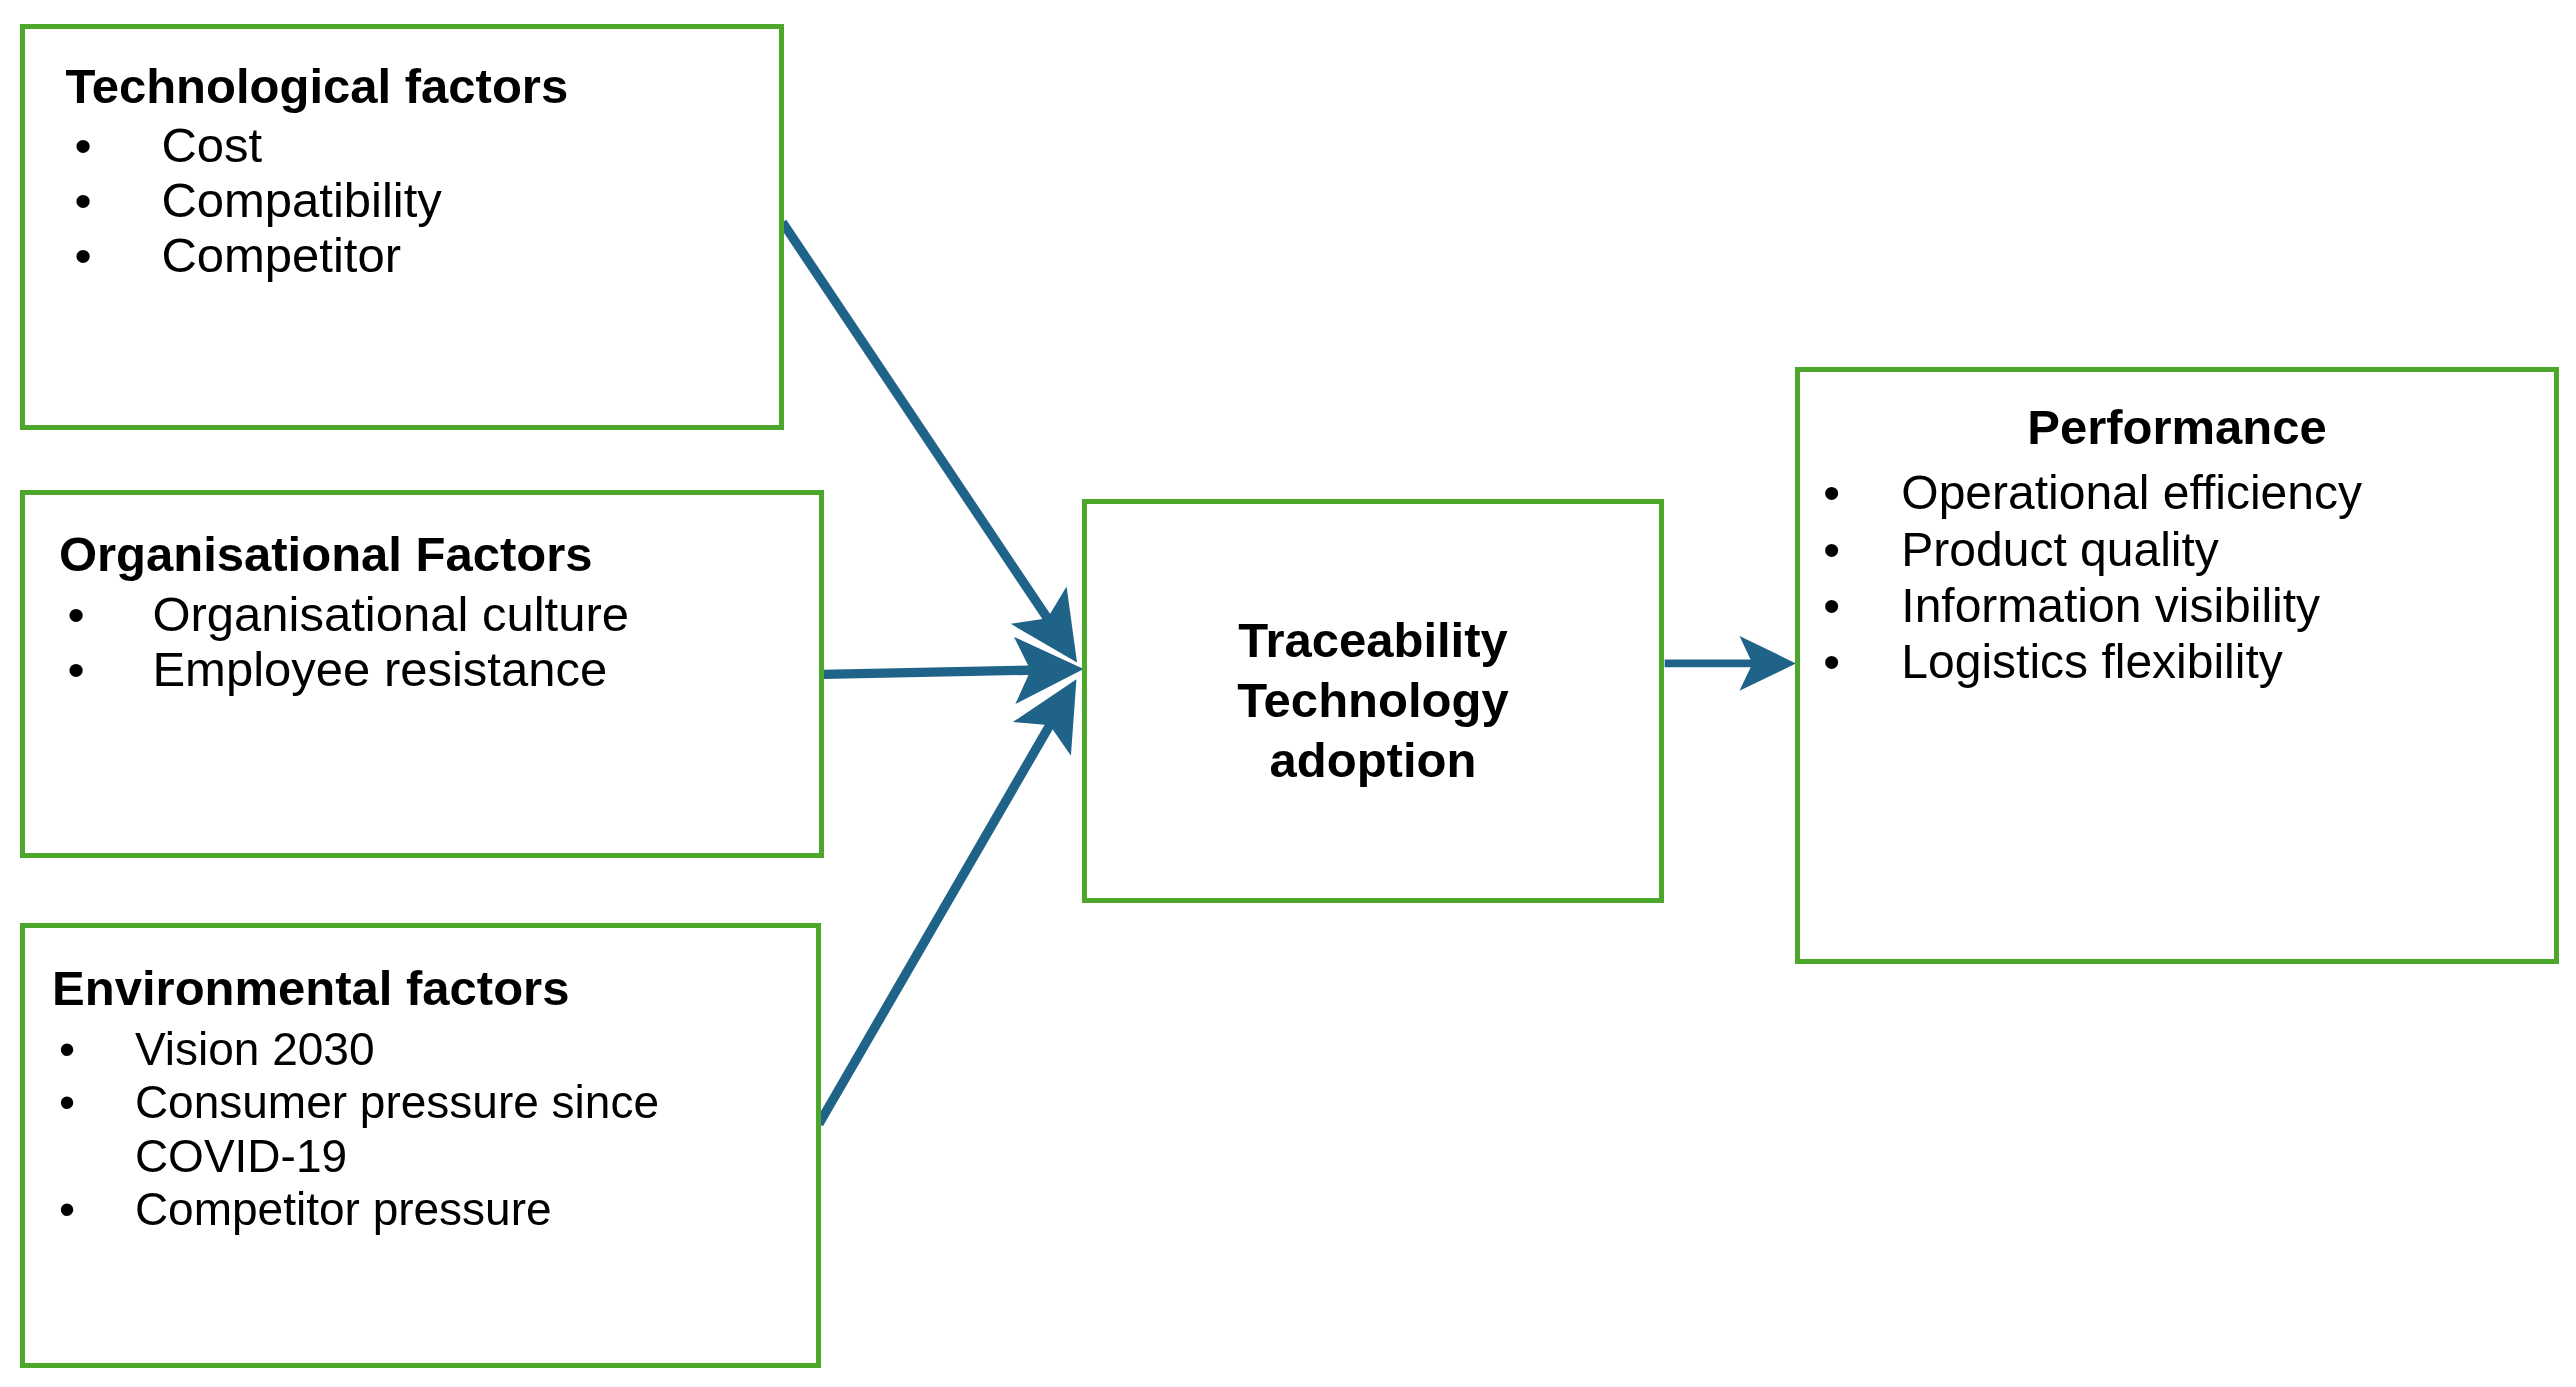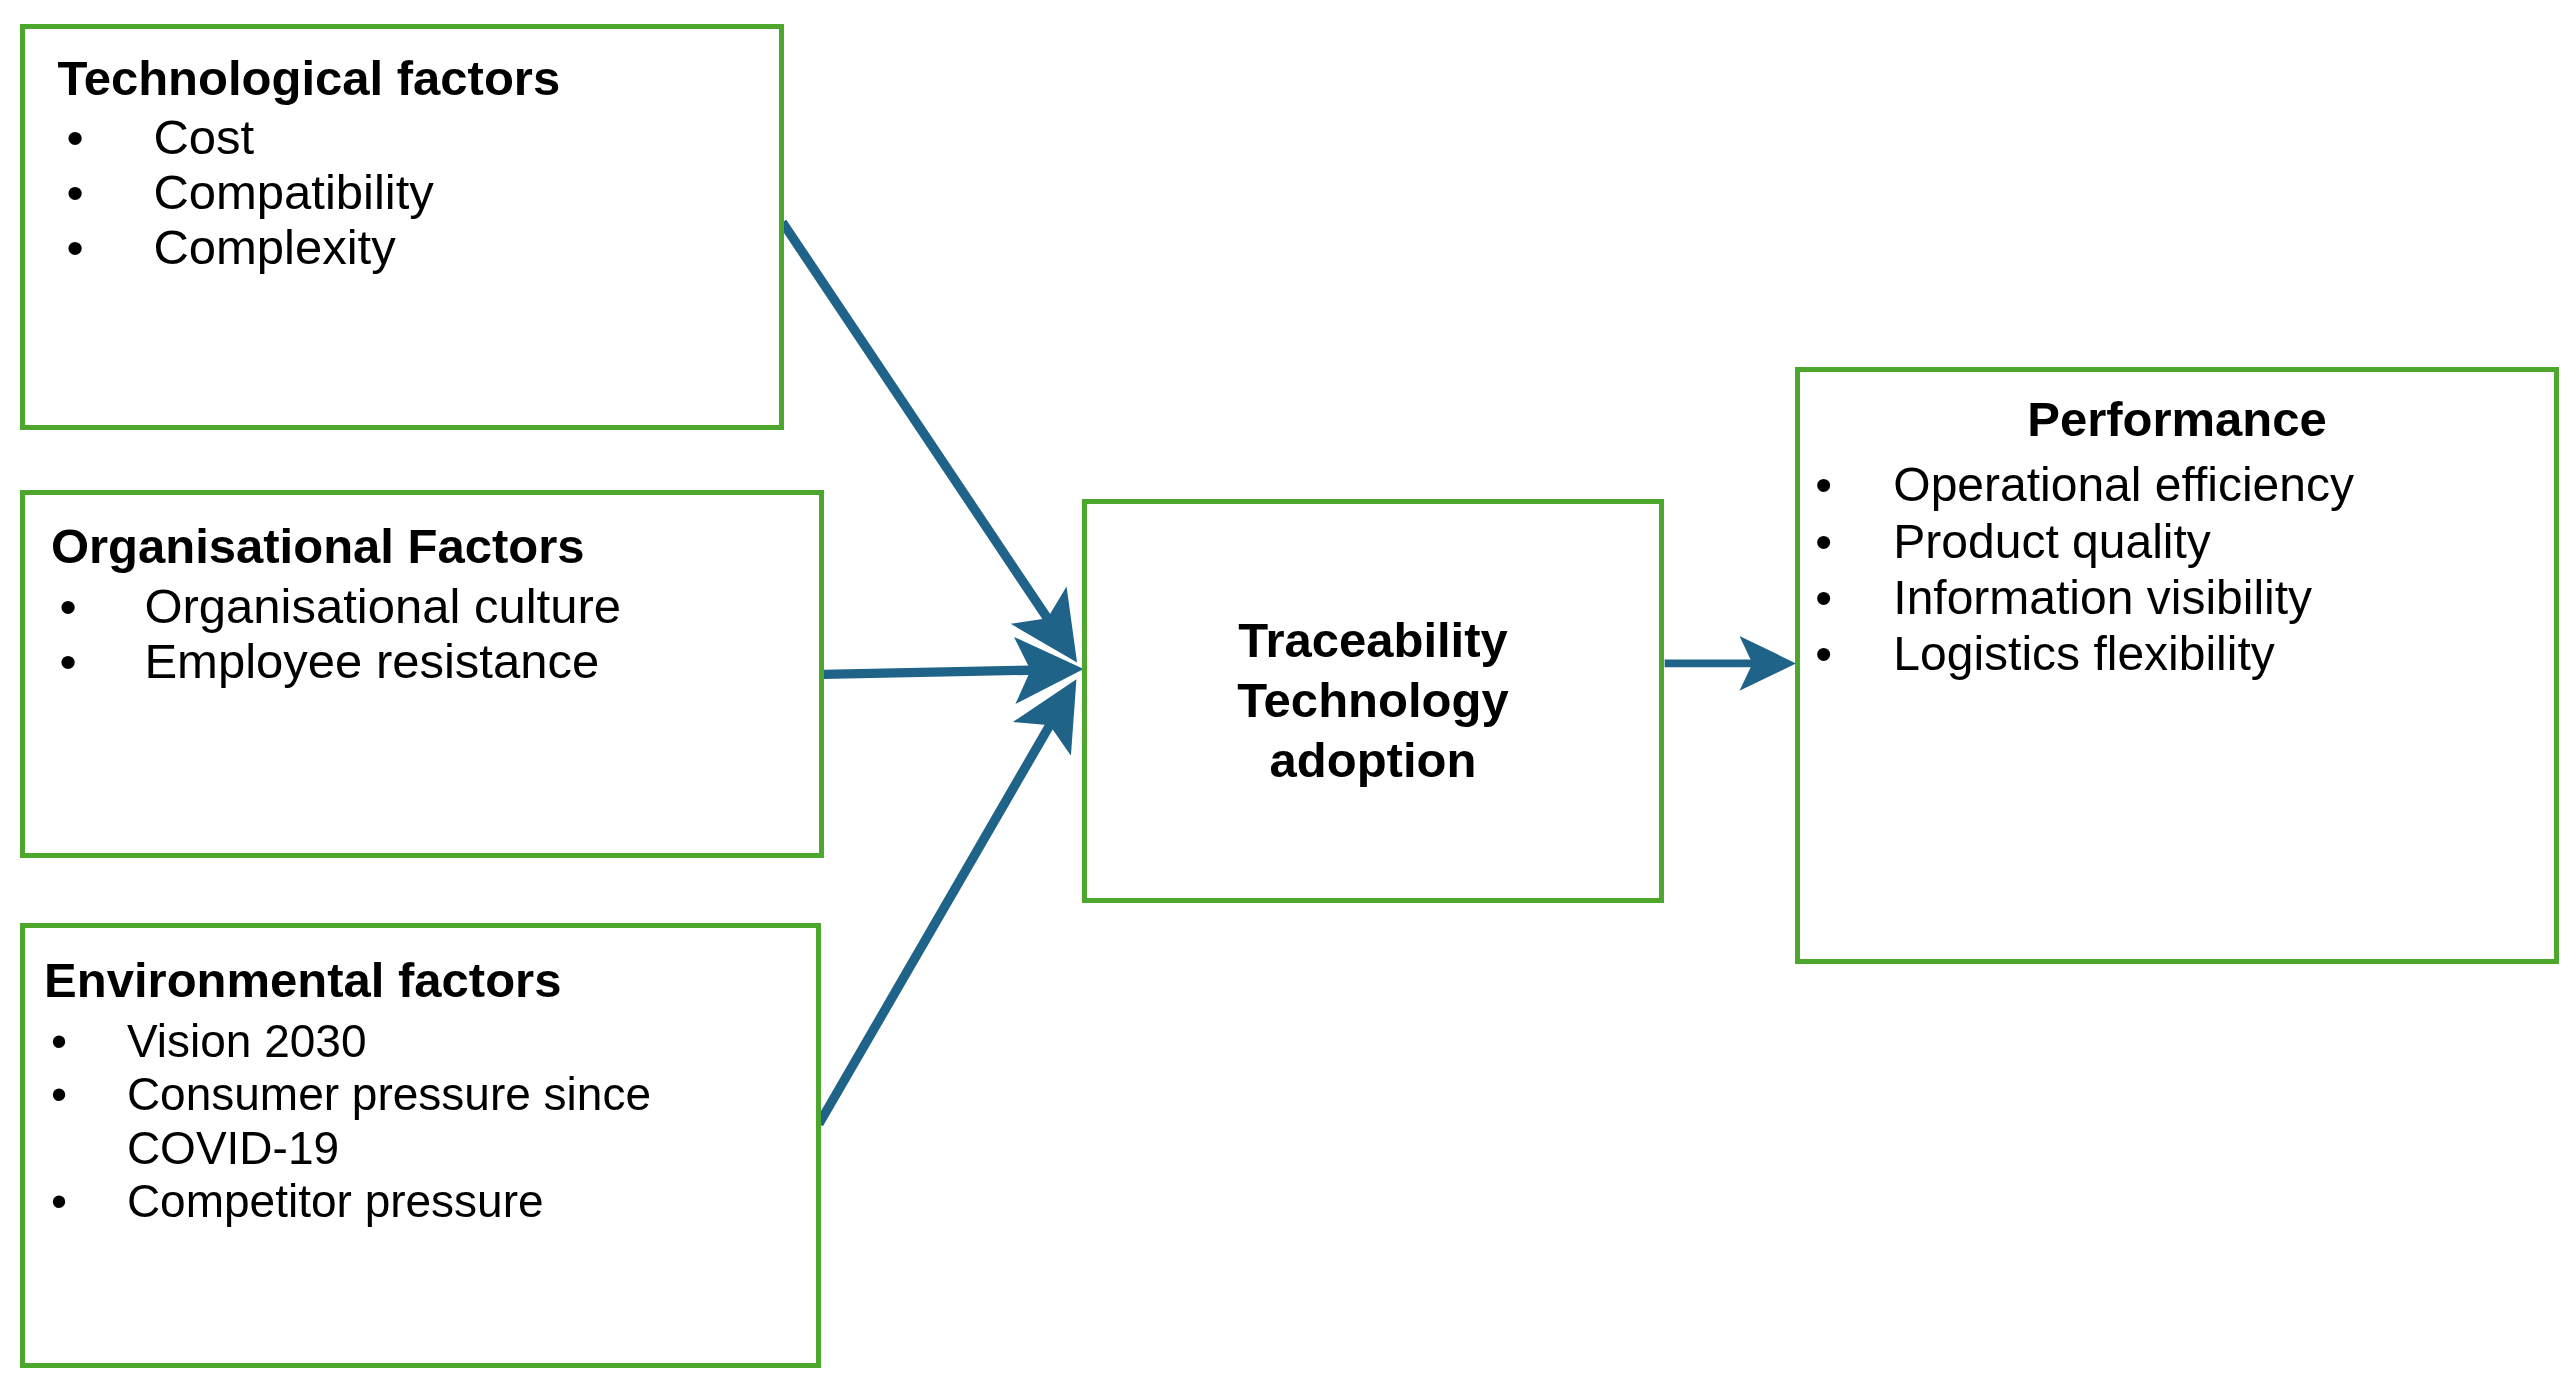--- a/index.html
+++ b/index.html
@@ -16,21 +16,21 @@
     width: 2576px;
     height: 1387px;
     background: #ffffff;
     overflow: hidden;
   }
   .node {
     position: absolute;
     box-sizing: border-box;
     border: 5.1px solid #4CA72C;
     background: #ffffff;
-    padding: 0;
+    padding: 8px;
   }
   .node-title {
     font-weight: bold;
     font-size: 49px;
     line-height: 1.05;
     white-space: nowrap;
   }
   .bullets {
     list-style: none;
     margin: 0;
@@ -180,21 +180,21 @@
       <li>
         <span class="dot">•</span>
         <span class="txt">Cost</span>
       </li>
       <li>
         <span class="dot">•</span>
         <span class="txt">Compatibility</span>
       </li>
       <li>
         <span class="dot">•</span>
-        <span class="txt">Complexity</span>
+        <span class="txt">Competitor</span>
       </li>
     </ul>
   </div>
 
   <div class="node" id="box-org">
     <div class="node-title">Organisational Factors</div>
     <ul class="bullets">
       <li>
         <span class="dot">•</span>
         <span class="txt">Organisational culture</span>

